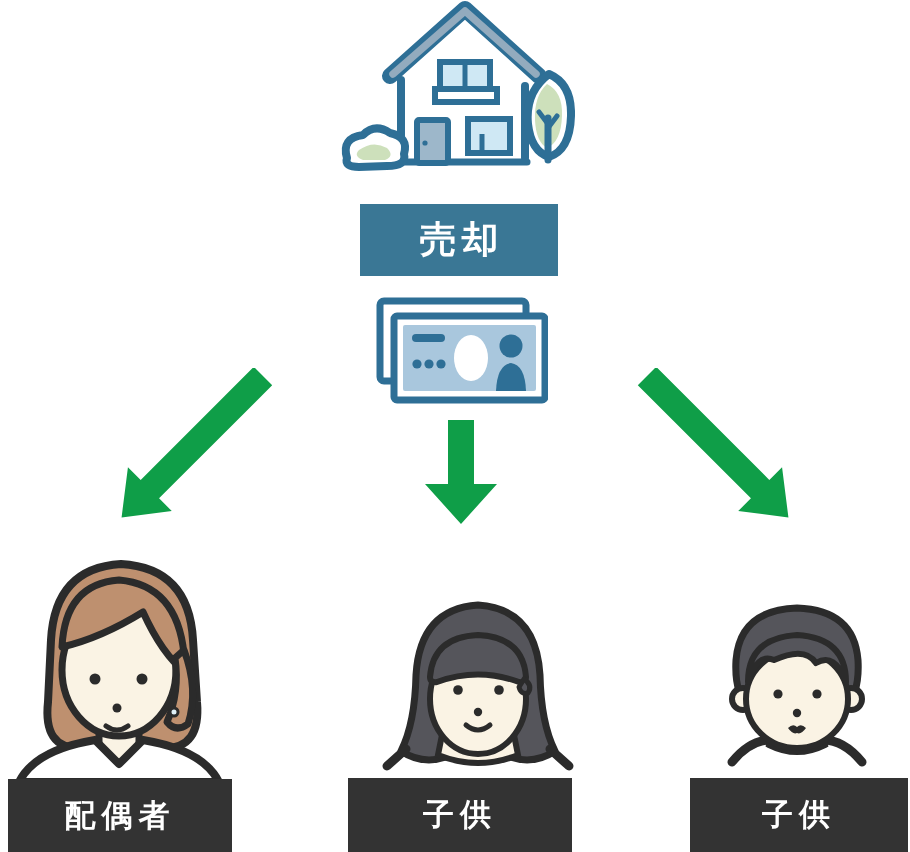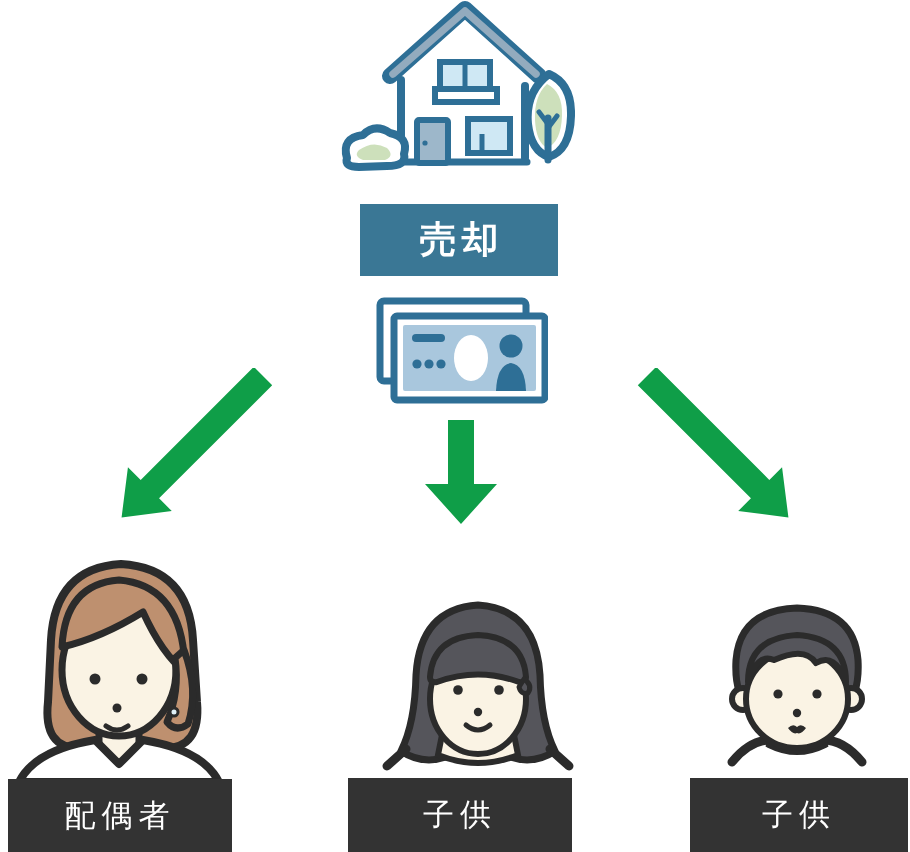--- a/index.html
+++ b/index.html
@@ -11,21 +11,21 @@
     left:360px; top:204px; width:198px; height:72px;
     background:var(--sale-banner-bg,#3A7795);
     color:var(--sale-banner-text,#ffffff);
     display:flex; align-items:center; justify-content:center;
     font-size:37px; font-weight:bold; letter-spacing:5px; padding-left:5px;
   }
   .recipient-label {
     background:var(--label-bg,#333333);
     color:var(--label-text,#ffffff);
     display:flex; align-items:center; justify-content:center;
-    font-size:31px; font-weight:400; letter-spacing:6px; 
+    font-size:31px; font-weight:700; letter-spacing:6px; 
   }
   .label-spouse { left:8px;   top:779px; width:224px; height:73px; }
   .label-child1 { left:348px; top:778px; width:224px; height:74px; }
   .label-child2 { left:690px; top:778px; width:218px; height:74px; }
 
   .house-icon  { left:335px; top:0px;   width:240px; height:185px; }
   .money-icon  { left:372px; top:294px; width:176px; height:112px; }
   .arrow-left  { left:105px; top:368px; width:175px; height:160px; }
   .arrow-down  { left:421px; top:420px; width:80px;  height:105px; }
   .arrow-right { left:630px; top:368px; width:175px; height:160px; }

